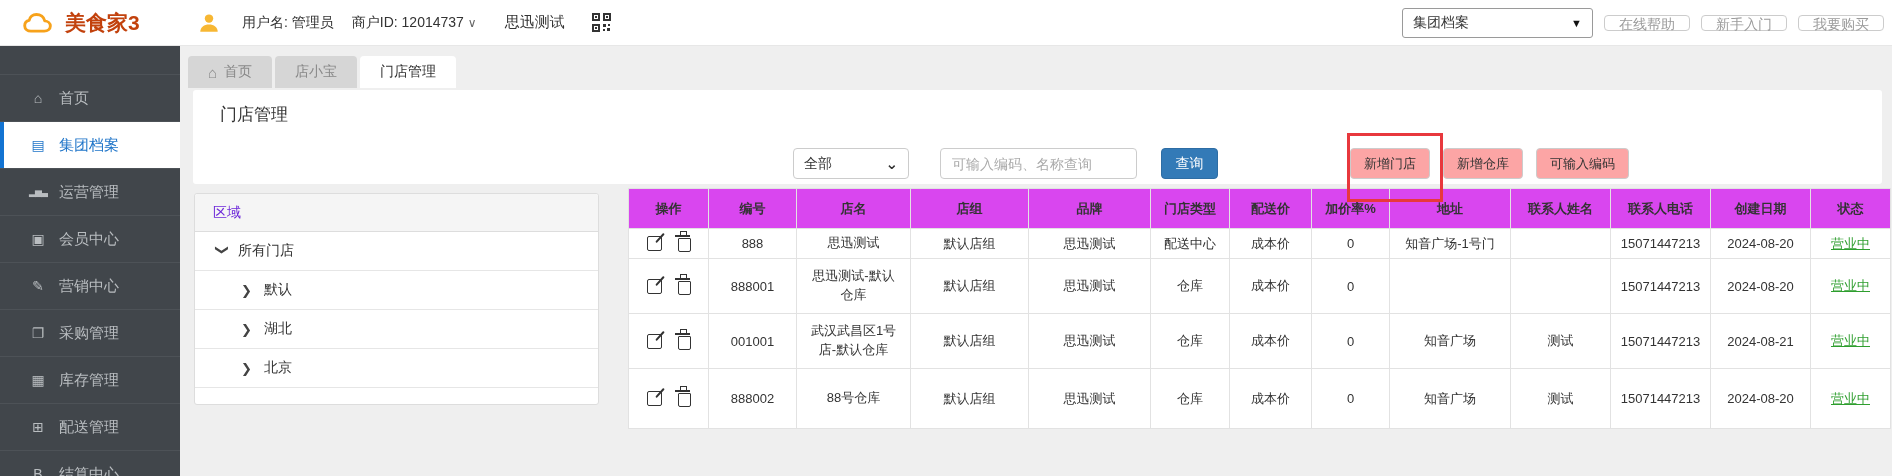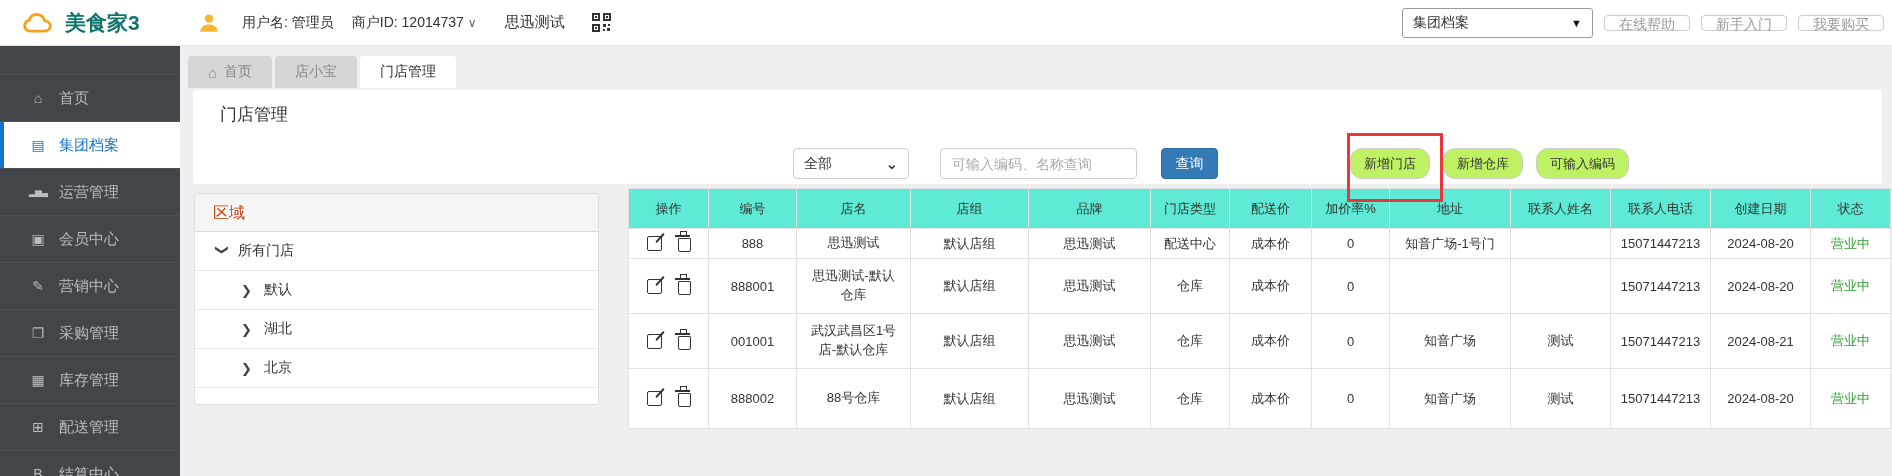--- a/index.html
+++ b/index.html
@@ -5,21 +5,21 @@
   html,body{margin:0;padding:0;}
   body{
     width:1892px;height:476px;overflow:hidden;position:relative;
     font-family:"Liberation Sans","DejaVu Sans",sans-serif;
     background:#efefef;color:#333;font-size:14px;
   }
   
   .hdr{position:absolute;left:0;top:0;width:1892px;height:46px;background:#fff;
        border-bottom:1px solid #e7e7e7;display:flex;align-items:center;box-sizing:border-box;z-index:10;}
   .logo{display:flex;align-items:center;gap:7px;padding-left:22px;width:152px;}
-  .logo-text{color:#0f766e;font-size:21px;font-weight:bold;white-space:nowrap;}
+  .logo-text{color:#c2410c;font-size:21px;font-weight:bold;white-space:nowrap;}
   .avatar{margin-left:24px;width:22px;height:22px;}
   .u-txt{margin-left:22px;font-size:14px;color:#333;white-space:nowrap;}
   .u-caret{color:#666;font-size:12px;margin-left:4px;}
   .company{margin-left:28px;font-size:15px;color:#333;}
   .qr{margin-left:26px;width:21px;height:21px;cursor:pointer;}
   .hdr-right{margin-left:auto;display:flex;align-items:center;gap:11px;padding-right:8px;}
   .module-select{width:191px;height:30px;border:1px solid #9a9a9a;border-radius:3px;background:#fff;
       display:flex;align-items:center;justify-content:space-between;padding:0 10px;box-sizing:border-box;cursor:pointer;}
   .module-select .tri{font-size:11px;color:#111;}
   .hdr-btn{height:16px;padding:0 14px;background:#fff;border:1px solid #ccc;border-radius:4px;
@@ -45,50 +45,50 @@
   .page-title{position:absolute;left:27px;top:13px;font-size:17px;color:#333;}
   .select-ctrl{position:absolute;left:600px;top:58px;width:116px;height:31px;border:1px solid #ccc;border-radius:4px;
       background:#fff;display:flex;align-items:center;justify-content:space-between;padding:0 10px;box-sizing:border-box;cursor:pointer;font-size:14px;gap:8px;}
   .sel-caret{font-size:15px;color:#333;font-weight:bold;line-height:10px;}
   .search-input{position:absolute;left:747px;top:58px;width:197px;height:31px;border:1px solid #ccc;border-radius:4px;
       box-sizing:border-box;padding:0 11px;font-size:14px;font-family:inherit;color:#4d7c0f;outline:none;}
   .search-input::placeholder{color:#aaa;}
   .query-btn{position:absolute;left:968px;top:58px;width:57px;height:31px;background:#337ab7;color:#fff;
       border:1px solid #2e6da4;border-radius:4px;font-size:14px;font-family:inherit;cursor:pointer;}
   .toolbar-actions{position:absolute;left:1157px;top:58px;display:flex;gap:13px;}
-  .act-btn{height:31px;padding:0 13px;background:#bef264;border:1px solid #ccc;border-radius:12px;
+  .act-btn{height:31px;padding:0 13px;background:#fca5a5;border:1px solid #ccc;border-radius:4px;
       color:#333;font-size:13px;font-family:inherit;cursor:pointer;white-space:nowrap;}
   .red-annotation{position:absolute;left:1167px;top:87px;width:90px;height:63px;border:3px solid #e8383d;z-index:6;pointer-events:none;}
   
   .tree-panel{position:absolute;left:14px;top:147px;width:405px;background:#fff;border:1px solid #ddd;border-radius:3px;box-sizing:border-box;padding-bottom:16px;}
   .tree-head{height:37px;line-height:37px;background:#f5f5f5;border-bottom:1px solid #ddd;border-radius:3px 3px 0 0;
-      padding-left:18px;font-size:16px;color:#c2410c;}
+      padding-left:18px;font-size:14px;color:#6d28d9;}
   .tree-row{height:38px;display:flex;align-items:center;border-bottom:1px solid #e6e6e6;cursor:pointer;font-size:14px;}
   .tree-row.lvl0{padding-left:20px;}
   .tree-row.lvl1{padding-left:46px;}
   .tree-caret{font-weight:bold;color:#444;font-size:13px;display:inline-block;width:14px;}
   .tree-caret.down{transform:rotate(90deg);}
   .tree-row span + span{margin-left:9px;}
   
   .table-wrap{position:absolute;left:448px;top:142px;}
   table{border-collapse:collapse;table-layout:fixed;background:#fff;}
   th,td{border:1px solid #e2e2e2;text-align:center;font-size:13px;color:#333;padding:4px 6px;box-sizing:border-box;
       overflow:hidden;white-space:nowrap;}
-  th{font-weight:normal;height:40px;background:#5eead4;}
+  th{font-weight:bold;height:40px;background:#d946ef;}
   td.col-name{white-space:normal;padding:4px 12px;line-height:1.45;}
   .op-cell{white-space:nowrap;}
   .icon-edit{position:relative;display:inline-block;width:13px;height:13px;border:1.5px solid #333;border-radius:2px;
       vertical-align:middle;cursor:pointer;}
   .icon-edit::after{content:"";position:absolute;width:2.2px;height:12px;background:#333;right:-1px;top:-5px;
       transform:rotate(42deg);border-radius:1px;}
   .icon-trash{position:relative;display:inline-block;width:11px;height:12px;border:1.5px solid #333;border-top-width:1px;
       border-radius:1px 1px 2px 2px;vertical-align:middle;margin-left:16px;margin-top:3px;cursor:pointer;}
   .icon-trash::before{content:"";position:absolute;top:-4px;left:-3.5px;width:15px;height:2px;background:#333;}
   .icon-trash::after{content:"";position:absolute;top:-8px;left:1.5px;width:5px;height:3px;border:1.5px solid #333;border-bottom:none;}
-  .status-link{color:#2e9e2e;cursor:pointer;}
+  .status-link{color:#2e9e2e;text-decoration:underline;cursor:pointer;}
 </style>
 </head>
 <body>
 
 <div class="hdr">
   <div class="logo">
     <svg width="36" height="24" viewBox="0 0 40 26">
       <path d="M10 22c-4 0-7-2.5-7-6 0-3 2-5.3 5-5.9C8.5 6 12 3.5 16 3.5c4.6 0 8.4 3 9.3 7.1 3.4.3 6.2 2.7 6.2 5.7 0 3.2-3 5.7-6.8 5.7z" fill="none" stroke="#f7a21b" stroke-width="3.2" stroke-linejoin="round"></path>
     </svg>
     <span class="logo-text">美食家3</span>

